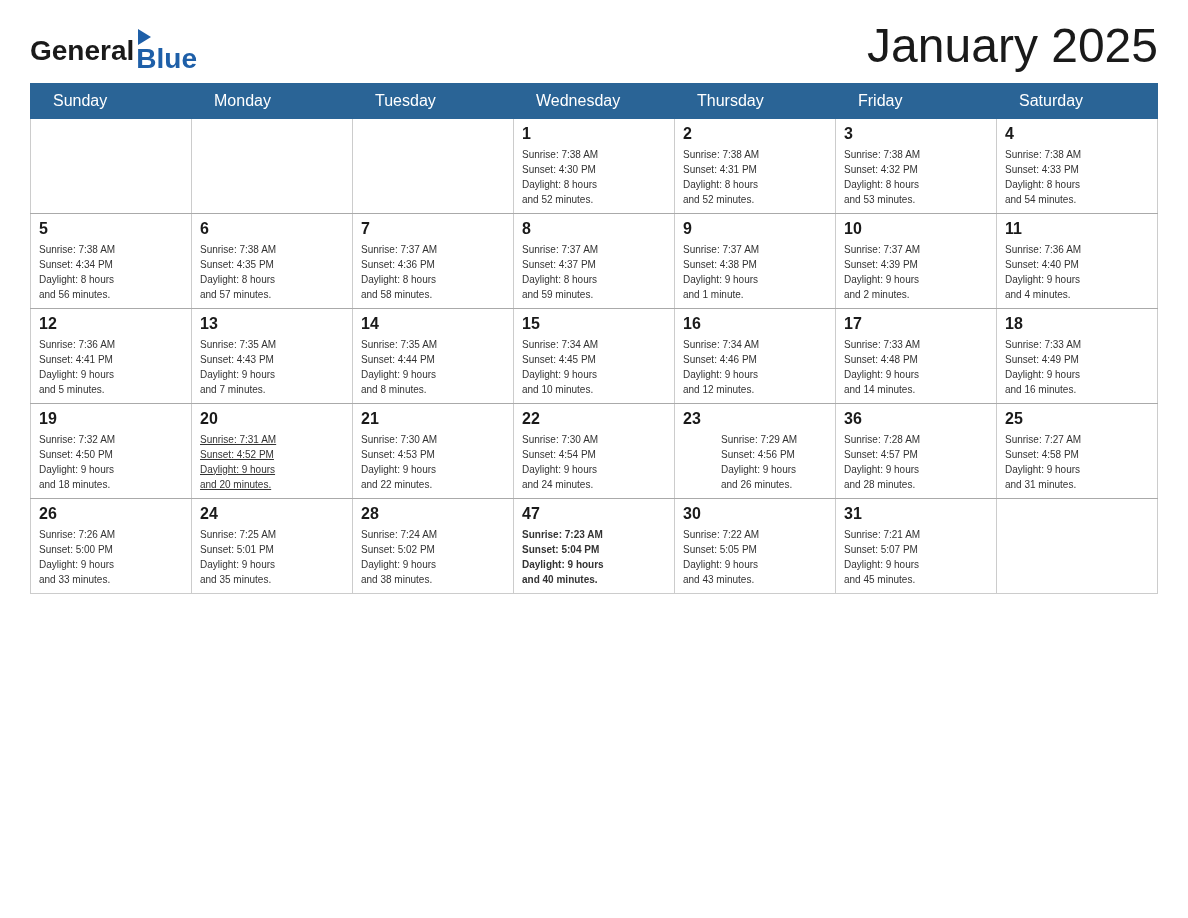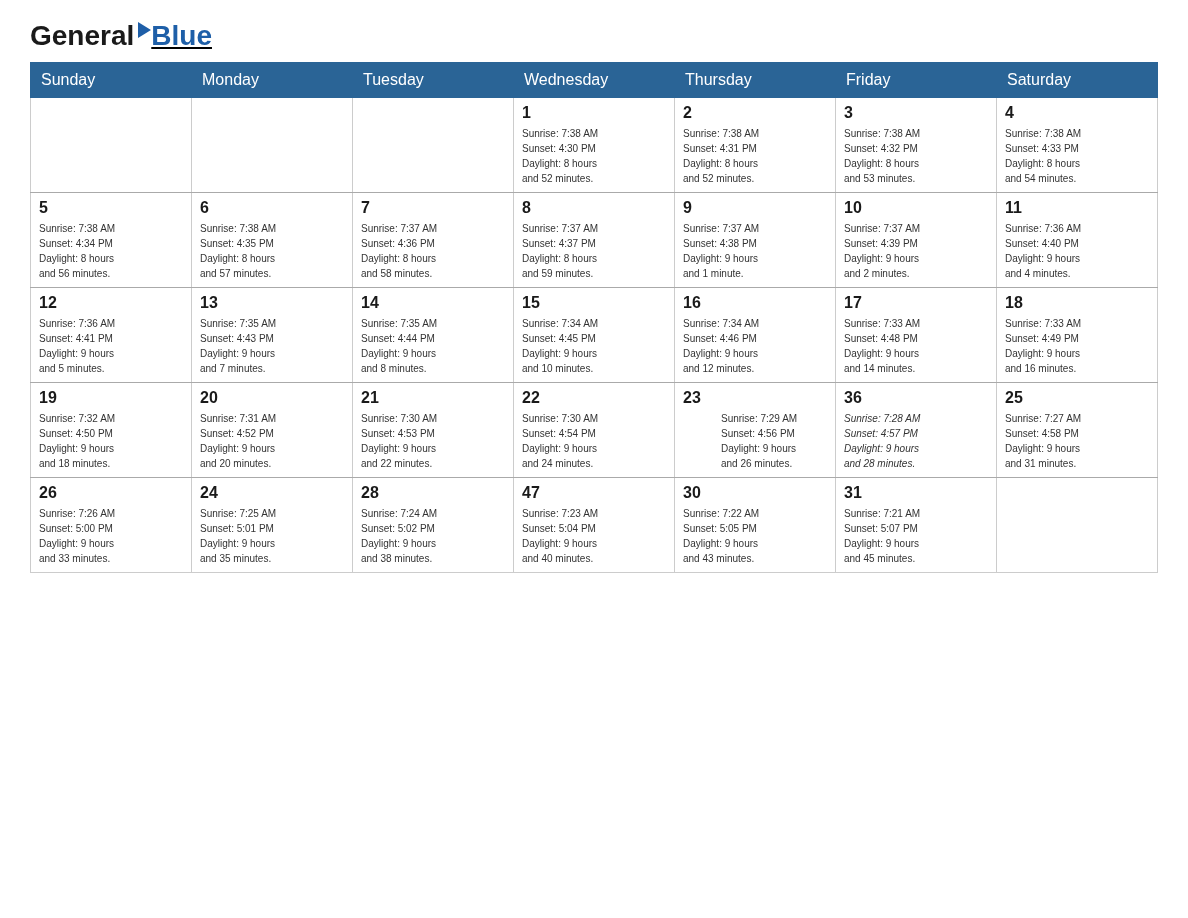--- a/index.html
+++ b/index.html
@@ -21,23 +21,22 @@
       align-items: center;
       gap: 2px;
     }
     .logo-general {
       font-size: 28px;
       font-weight: bold;
       color: #1a1a1a;
     }
     .logo-blue-part {
       display: flex;
-      flex-direction: row;
+      flex-direction: column;
       align-items: flex-start;
-      text-decoration: underline;
     }
     .logo-blue-text {
       color: #1e5fa8;
       font-size: 28px;
       font-weight: bold;
       line-height: 1;
     }
     .title-section {
       text-align: right;
     }
@@ -55,21 +54,21 @@
     table {
       width: 100%;
       border-collapse: collapse;
       margin-top: 8px;
     }
     thead tr th {
       background-color: #2a6496;
       color: #fff;
       font-size: 16px;
       font-weight: normal;
-      padding: 8px 10px;
+      padding: 8px 22px;
       text-align: left;
       border: 1px solid #2a6496;
     }
     tbody tr td {
       border: 1px solid #ccc;
       vertical-align: top;
       padding: 6px 8px;
       width: 14.28%;
       min-height: 90px;
     }
@@ -103,20 +102,21 @@
   <div class="logo">
     <span class="logo-general">General</span>
     <div class="logo-blue-part">
       <div style="display:flex; align-items:center;">
         <div style="width:0;height:0;border-left:13px solid #1e5fa8;border-top:8px solid transparent;border-bottom:8px solid transparent;margin-left:2px;"></div>
       </div>
       <span class="logo-blue-text">Blue</span>
     </div>
   </div>
   <div class="title-section">
+    <div class="calendar-title">January 2025</div>
   </div>
 </div>
 
 <table>
   <thead>
     <tr>
     <th>Sunday</th>
         <th>Monday</th>
         <th>Tuesday</th>
         <th>Wednesday</th>
@@ -264,21 +264,21 @@
       <tr>
         <td>
           <span class="day-number">19</span>
           <div class="day-info" style="white-space: pre-line;">Sunrise: 7:32 AM
 Sunset: 4:50 PM
 Daylight: 9 hours
 and 18 minutes.</div>
         </td>
         <td>
           <span class="day-number">20</span>
-          <div class="day-info" style="white-space: pre-line;">Sunrise: 7:31 AM
+          <div class="day-info" style="white-space: pre-line; text-decoration: underline;">Sunrise: 7:31 AM
 Sunset: 4:52 PM
 Daylight: 9 hours
 and 20 minutes.</div>
         </td>
         <td>
           <span class="day-number">21</span>
           <div class="day-info" style="white-space: pre-line;">Sunrise: 7:30 AM
 Sunset: 4:53 PM
 Daylight: 9 hours
 and 22 minutes.</div>
@@ -292,21 +292,21 @@
         </td>
         <td>
           <span class="day-number">23</span>
           <div class="day-info" style="white-space: pre-line; margin-left: 38px;">Sunrise: 7:29 AM
 Sunset: 4:56 PM
 Daylight: 9 hours
 and 26 minutes.</div>
         </td>
         <td>
           <span class="day-number">36</span>
-          <div class="day-info" style="white-space: pre-line; font-style: italic;">Sunrise: 7:28 AM
+          <div class="day-info" style="white-space: pre-line;">Sunrise: 7:28 AM
 Sunset: 4:57 PM
 Daylight: 9 hours
 and 28 minutes.</div>
         </td>
         <td>
           <span class="day-number">25</span>
           <div class="day-info" style="white-space: pre-line;">Sunrise: 7:27 AM
 Sunset: 4:58 PM
 Daylight: 9 hours
 and 31 minutes.</div>
@@ -329,21 +329,21 @@
         </td>
         <td>
           <span class="day-number">28</span>
           <div class="day-info" style="white-space: pre-line;">Sunrise: 7:24 AM
 Sunset: 5:02 PM
 Daylight: 9 hours
 and 38 minutes.</div>
         </td>
         <td>
           <span class="day-number">47</span>
-          <div class="day-info" style="white-space: pre-line;">Sunrise: 7:23 AM
+          <div class="day-info" style="white-space: pre-line; font-weight: bold;">Sunrise: 7:23 AM
 Sunset: 5:04 PM
 Daylight: 9 hours
 and 40 minutes.</div>
         </td>
         <td>
           <span class="day-number">30</span>
           <div class="day-info" style="white-space: pre-line;">Sunrise: 7:22 AM
 Sunset: 5:05 PM
 Daylight: 9 hours
 and 43 minutes.</div>

